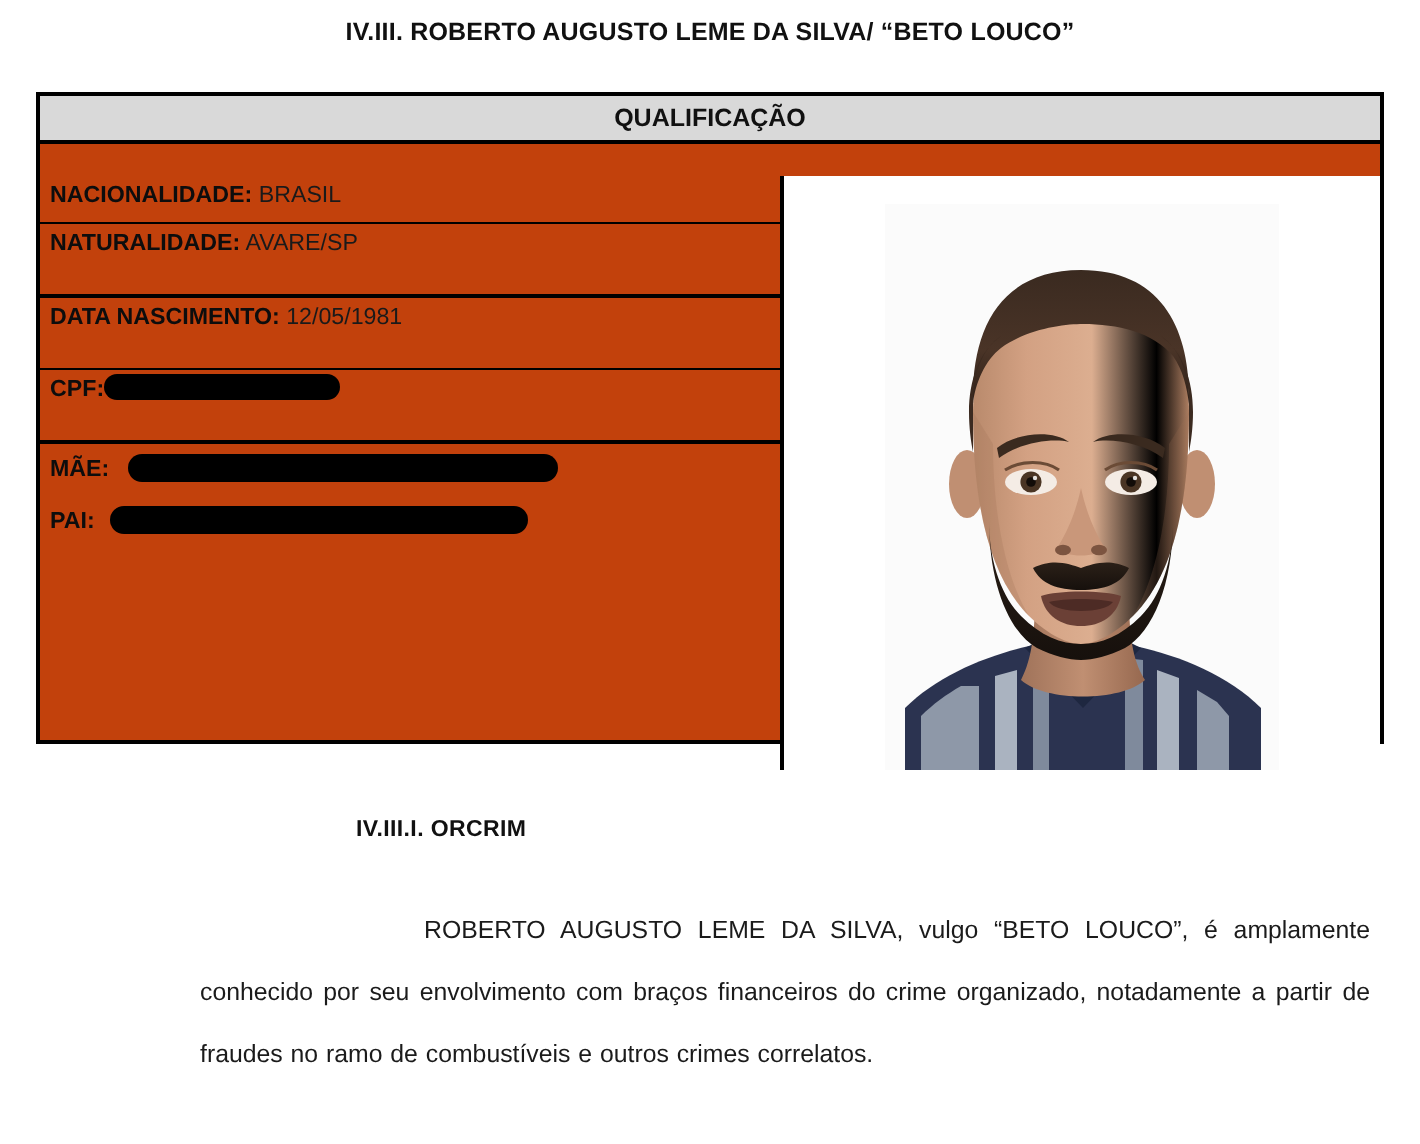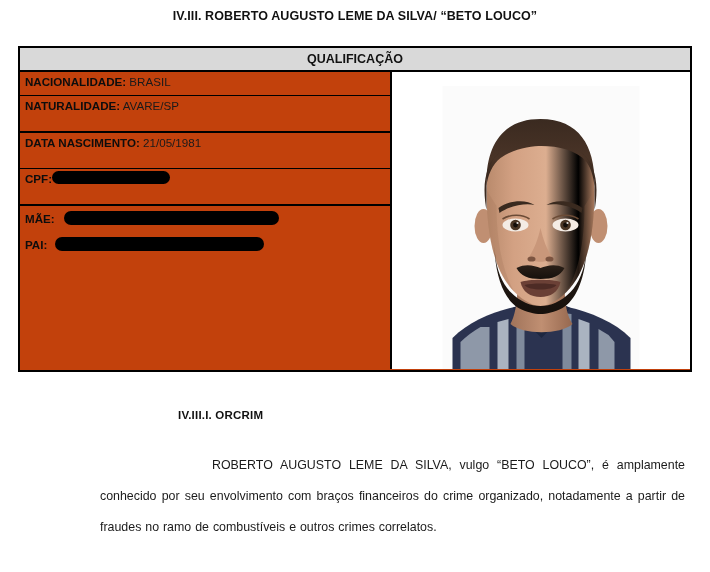--- a/index.html
+++ b/index.html
@@ -50,20 +50,21 @@
     justify-content: center;
     font-size: 12.5px;
     font-weight: bold;
     color: #111111;
     box-sizing: border-box;
   }
   .qual-body {
     display: flex;
     height: 297px;
     box-sizing: border-box;
+    margin-top: 16px;
   }
   .qual-left {
     width: 372px;
     box-sizing: border-box;
     border-right: 2.5px solid #000000;
     display: flex;
     flex-direction: column;
   }
   .qual-right {
     flex: 1;
@@ -175,21 +176,21 @@
         <span class="val">BRASIL</span>
       </div>
 
       <div class="field-row h-nat thick">
         <span class="lbl">NATURALIDADE:</span>
         <span class="val">AVARE/SP</span>
       </div>
 
       <div class="field-row h-dat">
         <span class="lbl">DATA NASCIMENTO:</span>
-        <span class="val">21/05/1981</span>
+        <span class="val">12/05/1981</span>
       </div>
 
       <div class="field-row h-cpf thick">
         <span class="lbl">CPF:</span>
         <span class="redaction" style="left:32px; width:118px;"></span>
       </div>
 
       <div class="field-row h-fam last">
         <div class="fam-line">
           <span class="lbl">MÃE:</span>

